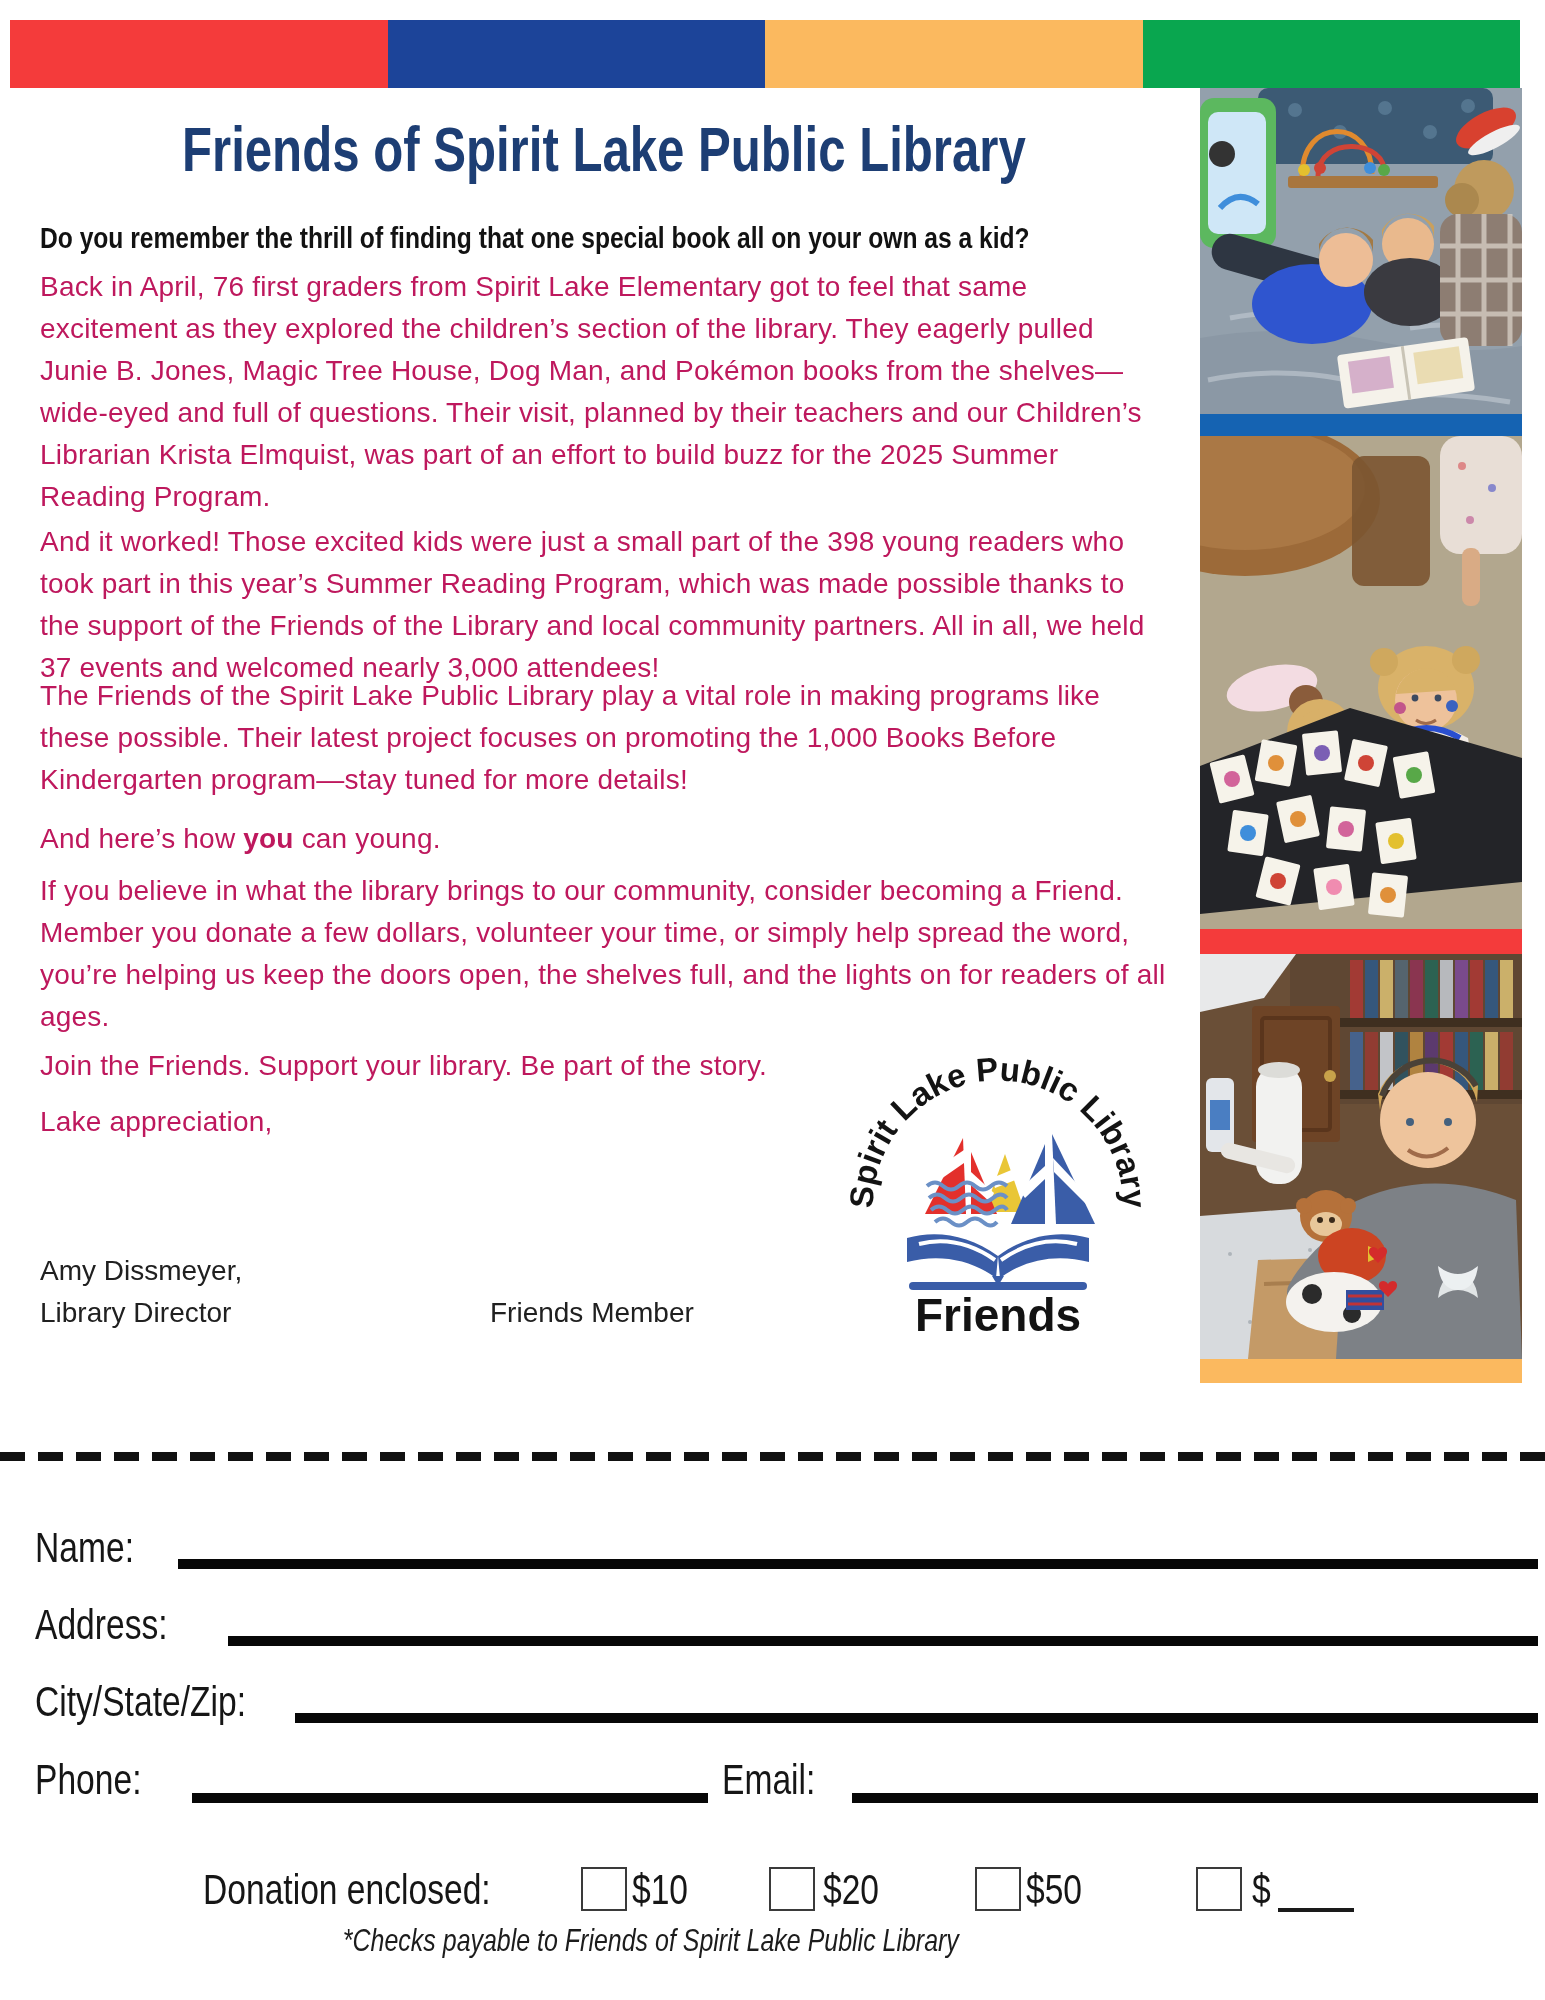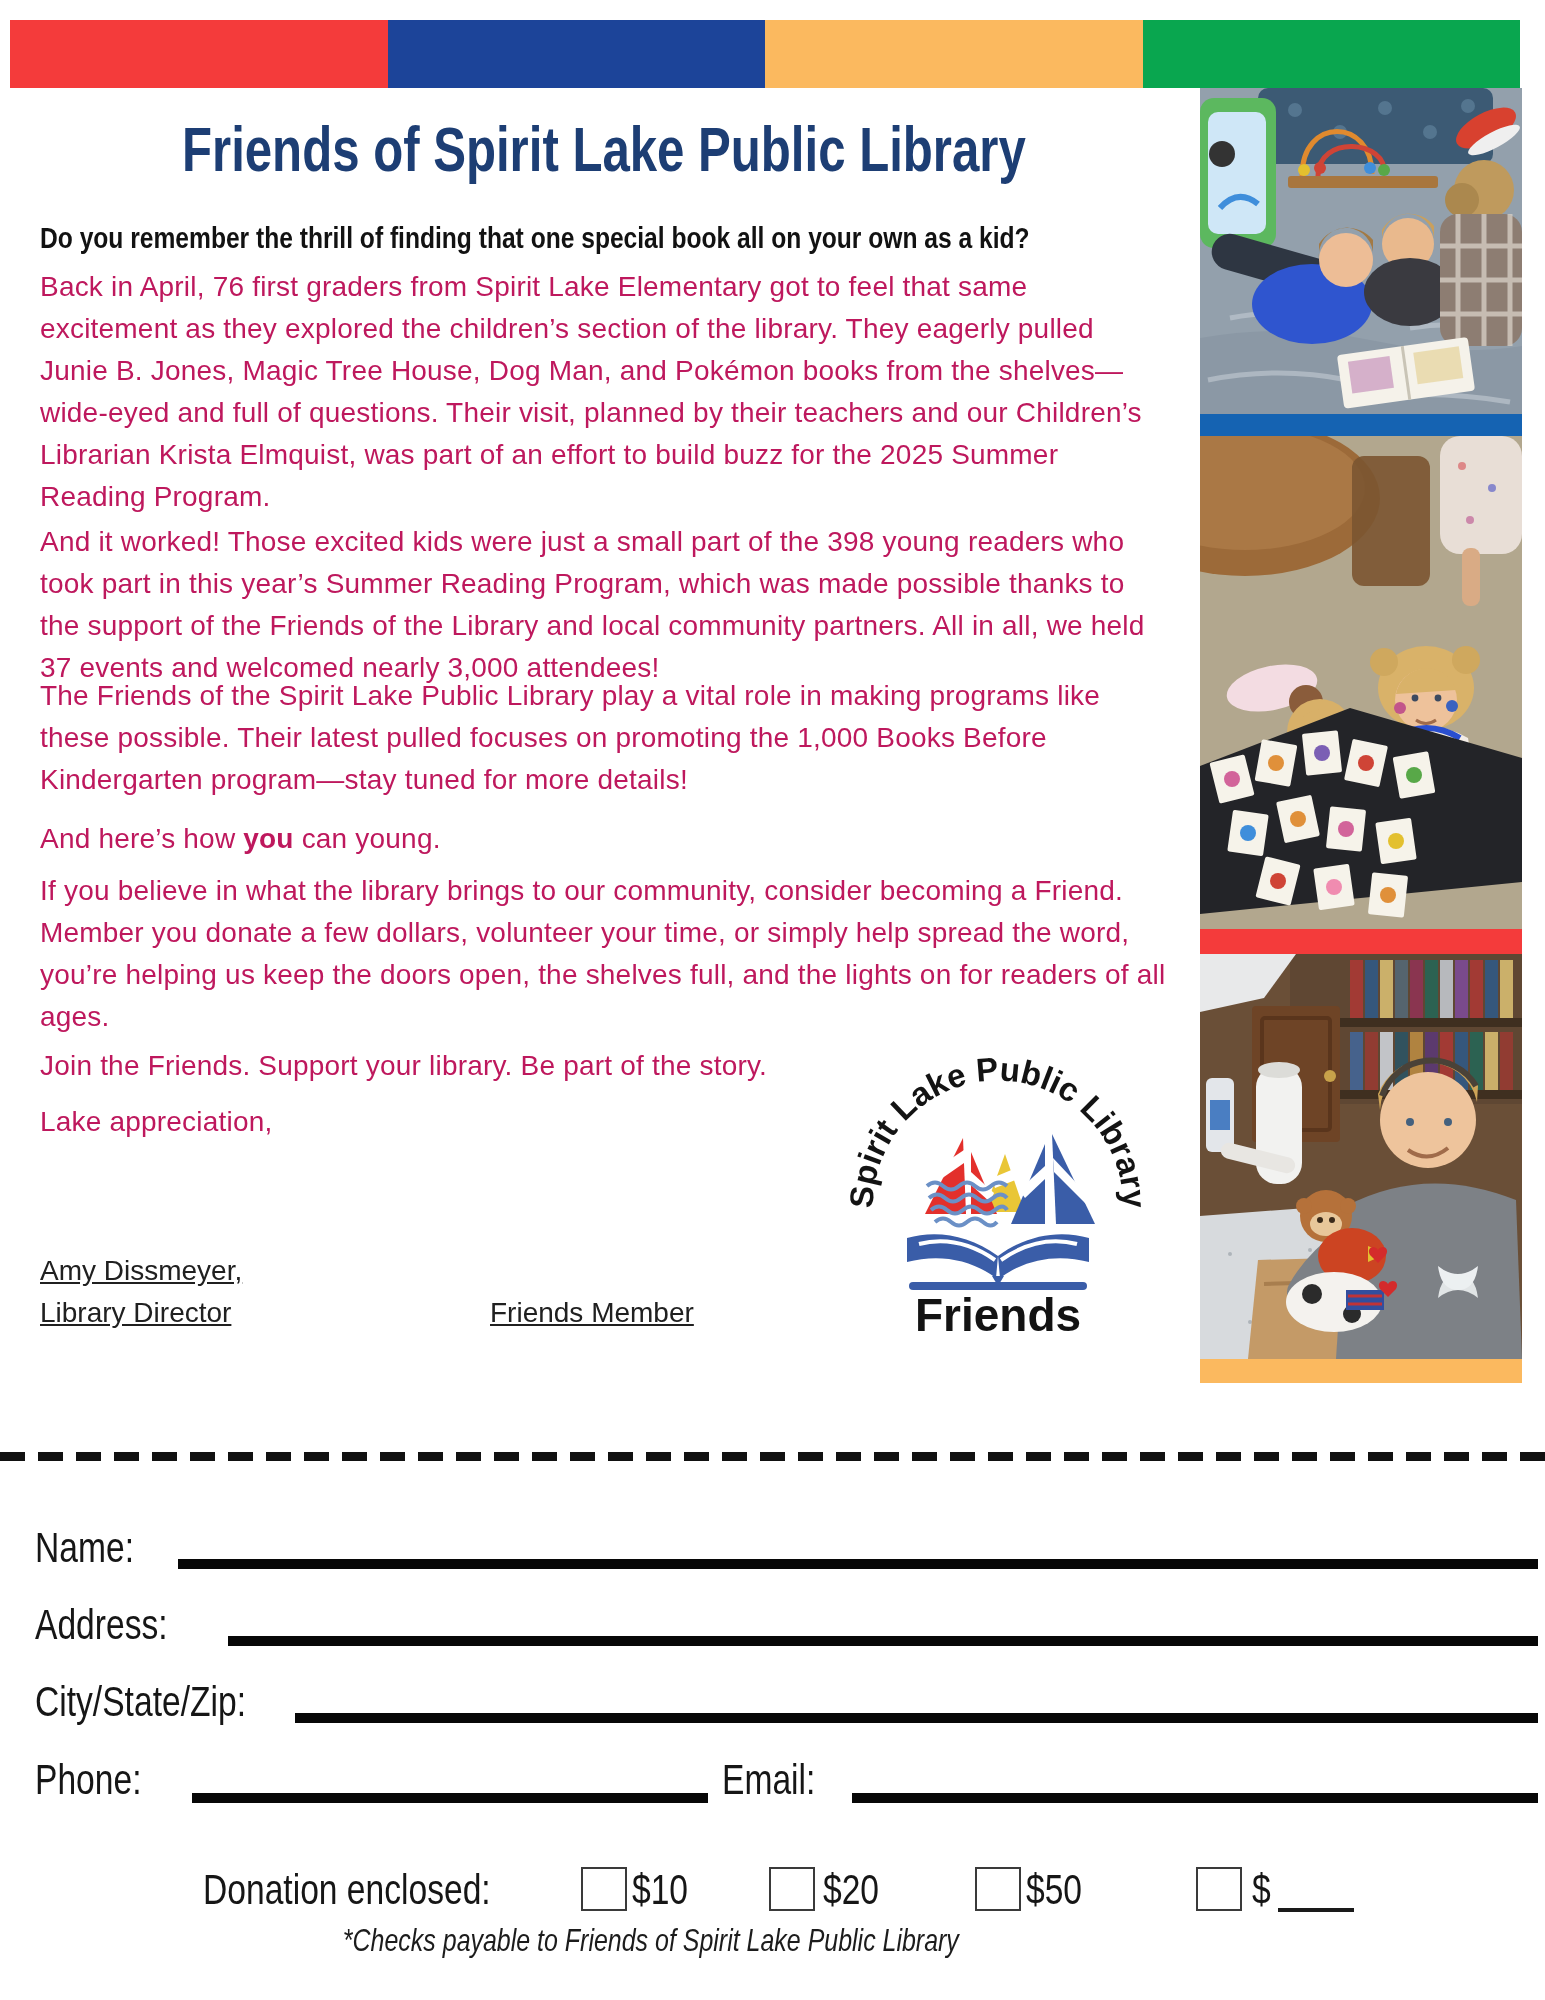--- a/index.html
+++ b/index.html
@@ -14,21 +14,21 @@
   
   .title{position:absolute;left:40px;top:112px;width:1128px;margin:0;display:flex;justify-content:center;}
   .title span{font-weight:bold;font-size:63px;line-height:74px;color:var(--title_navy,#1d3e74);
               white-space:nowrap;transform:scaleX(.78);letter-spacing:0;}
 
   
   .intro{position:absolute;left:40px;top:221px;font-size:30px;font-weight:bold;color:#121212;
          white-space:nowrap;transform:scaleX(.82);transform-origin:left top;}
   .bp{position:absolute;left:40px;width:1128px;margin:0;font-size:28px;line-height:42px;
       letter-spacing:.2px;color:#be185d;}
-  .sig{position:absolute;font-size:28px;color:#202020;text-decoration:underline;}
+  .sig{position:absolute;font-size:28px;color:#202020;}
 
   
   .photo{position:absolute;left:1200px;width:322px;overflow:hidden;background:#999;}
   .pdiv{position:absolute;left:1200px;width:322px;}
 
   
   .cutline{position:absolute;left:0;top:1452px;width:1545px;height:9px;
            background:repeating-linear-gradient(90deg,#111 0 25px,transparent 25px 38px);}
 
   
@@ -54,21 +54,21 @@
     <div class="seg" style="background:var(--green)"></div>
   </div>
 
   <h1 class="title">
     <span>Friends of Spirit Lake Public Library</span>
   </h1>
 
   <div class="intro">Do you remember the thrill of finding that one special book all on your own as a kid?</div>
   <p class="bp" style="top:266px">Back in April, 76 first graders from Spirit Lake Elementary got to feel that same excitement as they explored the children’s section of the library. They eagerly pulled Junie B. Jones, Magic Tree House, Dog Man, and Pokémon books from the shelves—wide-eyed and full of questions. Their visit, planned by their teachers and our Children’s Librarian Krista Elmquist, was part of an effort to build buzz for the 2025 Summer Reading Program.</p>
   <p class="bp" style="top:521px">And it worked! Those excited kids were just a small part of the 398 young readers who took part in this year’s Summer Reading Program, which was made possible thanks to the support of the Friends of the Library and local community partners. All in all, we held 37 events and welcomed nearly 3,000 attendees!</p>
-  <p class="bp" style="top:675px">The Friends of the Spirit Lake Public Library play a vital role in making programs like these possible. Their latest pulled focuses on promoting the 1,000 Books Before Kindergarten program—stay tuned for more details!</p>
+  <p class="bp" style="top:675px">The Friends of the Spirit Lake Public Library play a vital role in making programs like these possible. Their latest project focuses on promoting the 1,000 Books Before Kindergarten program—stay tuned for more details!</p>
   <p class="bp" style="top:818px"><span>And here’s how </span><b>you</b><span> can young.</span></p>
   <p class="bp" style="top:870px">If you believe in what the library brings to our community, consider becoming a Friend. Member you donate a few dollars, volunteer your time, or simply help spread the word, you’re helping us keep the doors open, the shelves full, and the lights on for readers of all ages.</p>
   <p class="bp" style="top:1045px">Join the Friends. Support your library. Be part of the story.</p>
   <p class="bp" style="top:1101px">Lake appreciation,</p>
 
   <div class="sig" style="left:40px;top:1255px">Amy Dissmeyer,</div>
   <div class="sig" style="left:40px;top:1297px">Library Director</div>
   <div class="sig" style="left:490px;top:1297px">Friends Member</div>
 
   <svg class="abs" style="left:845px;top:1046px" width="306" height="300" viewBox="0 0 306 300" role="img">

